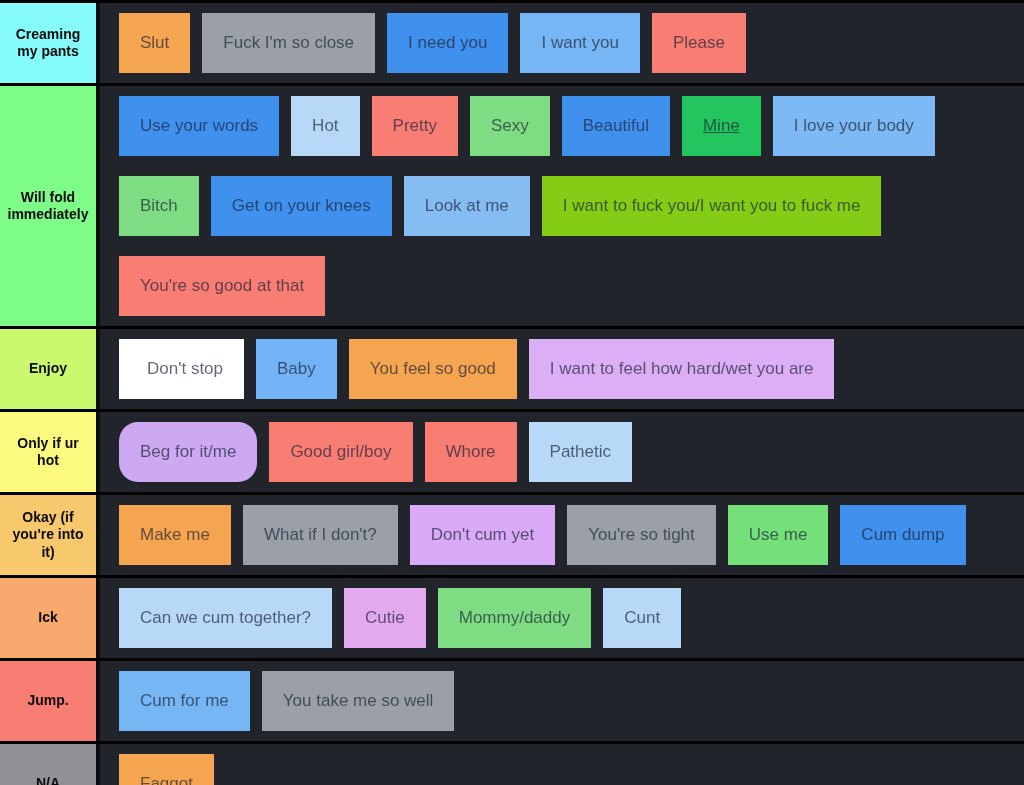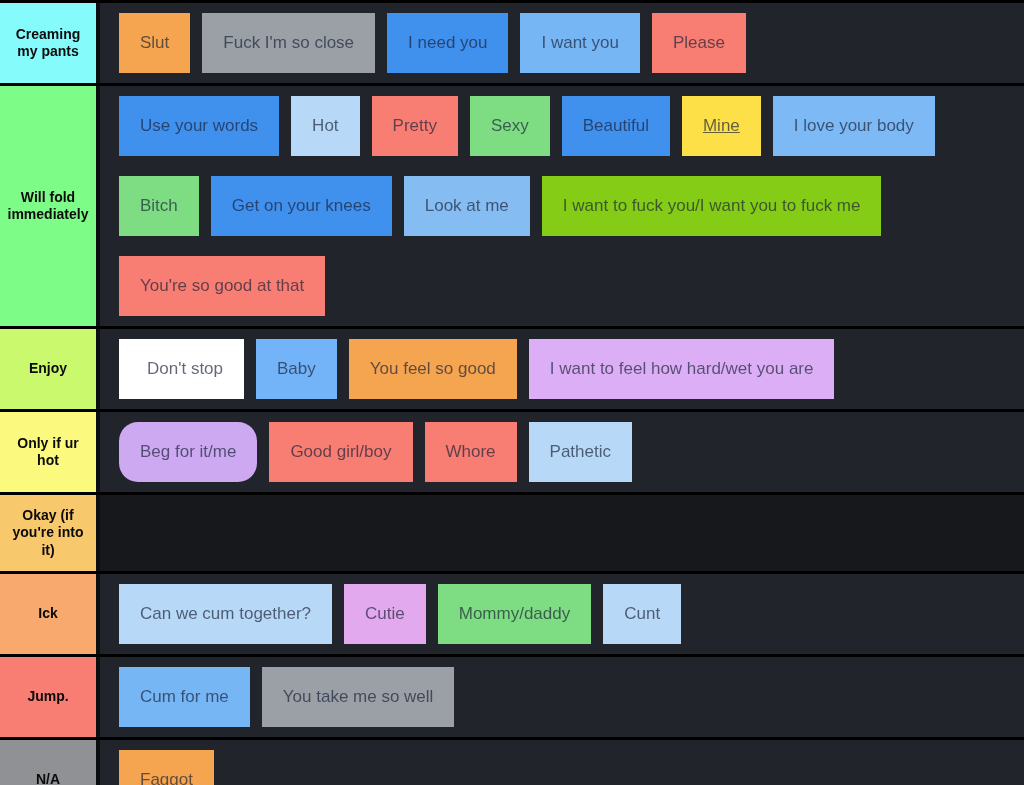--- a/index.html
+++ b/index.html
@@ -87,21 +87,21 @@
   <div class="chip" style="background: rgb(64, 144, 238);">Use your words</div>
 
   <div class="chip" style="background: rgb(183, 217, 247);">Hot</div>
 
   <div class="chip" style="background: rgb(248, 125, 115);">Pretty</div>
 
   <div class="chip" style="background: rgb(126, 220, 130);">Sexy</div>
 
   <div class="chip" style="background: rgb(64, 144, 238);">Beautiful</div>
 
-  <div class="chip" style="background: #fde047; text-decoration: underline;">Mine</div>
+  <div class="chip" style="background: #22c55e; text-decoration: underline;">Mine</div>
 
   <div class="chip" style="background: rgb(124, 185, 245);">I love your body</div>
 
   <div class="chip" style="background: rgb(126, 220, 130);">Bitch</div>
 
   <div class="chip" style="background: rgb(64, 144, 238);">Get on your knees</div>
 
   <div class="chip" style="background: rgb(133, 189, 242);">Look at me</div>
 
   <div class="chip" style="background: #84cc16;">I want to fuck you/I want you to fuck me</div>
@@ -131,20 +131,33 @@
   <div class="chip" style="background: rgb(248, 125, 115);">Good girl/boy</div>
 
   <div class="chip" style="background: rgb(248, 125, 115);">Whore</div>
 
   <div class="chip" style="background: rgb(183, 217, 247);">Pathetic</div>
 </div>
   </div>
 
   <div class="row">
     <div class="label" style="background: rgb(247, 200, 108);">Okay (if you're into it)</div>
+    <div class="content">
+  <div class="chip" style="background: rgb(245, 164, 79);">Make me</div>
+
+  <div class="chip" style="background: rgb(154, 160, 166);">What if I don't?</div>
+
+  <div class="chip" style="background: rgb(217, 170, 247);">Don't cum yet</div>
+
+  <div class="chip" style="background: rgb(154, 160, 166);">You're so tight</div>
+
+  <div class="chip" style="background: rgb(116, 224, 122);">Use me</div>
+
+  <div class="chip" style="background: rgb(64, 144, 238);">Cum dump</div>
+</div>
   </div>
 
   <div class="row">
     <div class="label" style="background: rgb(247, 169, 110);">Ick</div>
     <div class="content">
   <div class="chip" style="background: rgb(183, 217, 247);">Can we cum together?</div>
 
   <div class="chip" style="background: rgb(227, 169, 238);">Cutie</div>
 
   <div class="chip" style="background: rgb(126, 220, 130);">Mommy/daddy</div>

